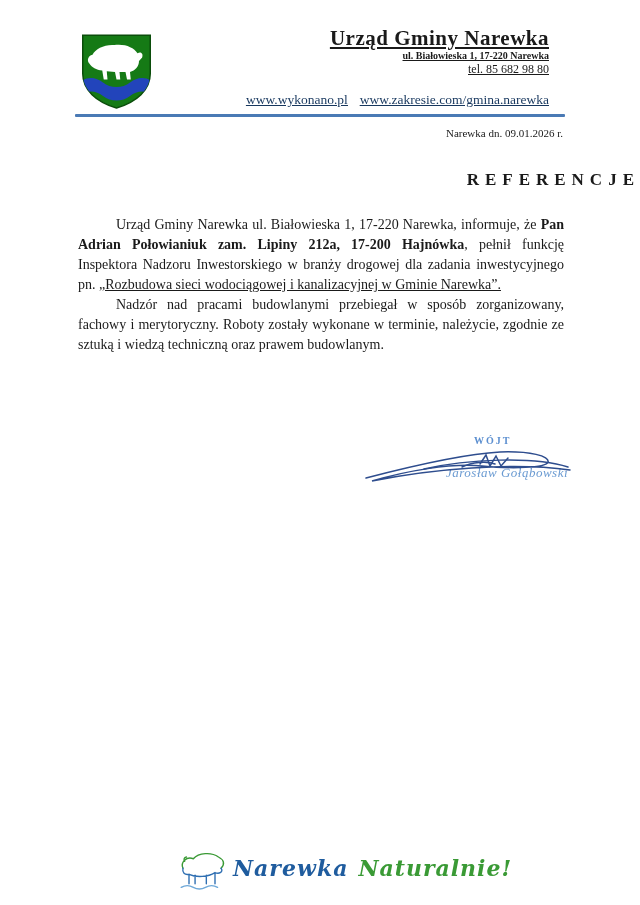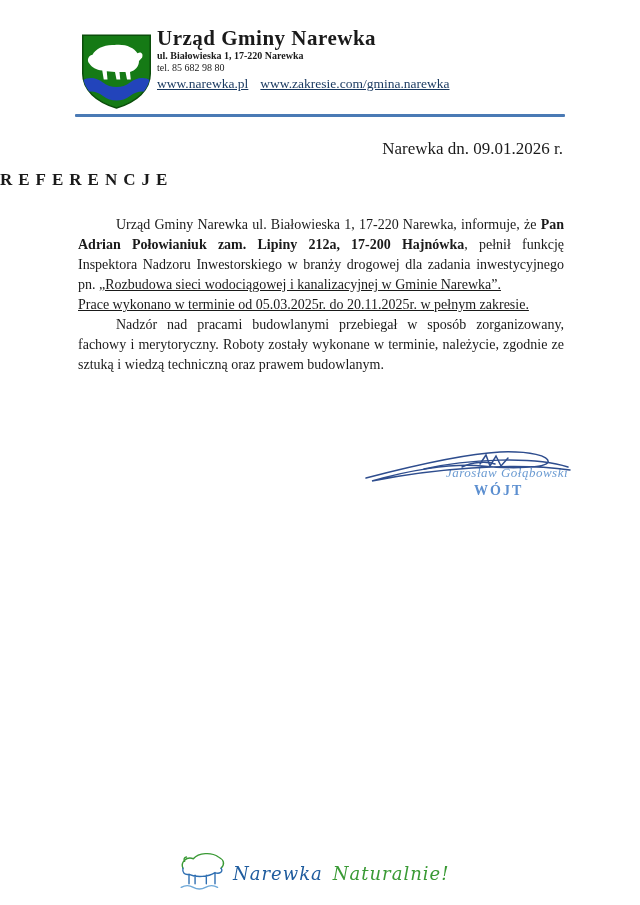--- a/index.html
+++ b/index.html
@@ -9,77 +9,77 @@
     position:relative;
     font-family:"Liberation Serif", serif;
     color:#1a1a1a;
     overflow:hidden;
   }
   .page{position:absolute;inset:0;}
 
   
   .crest{position:absolute;left:79px;top:33px;width:75px;height:78px;}
   .contact{
-    position:absolute;right:63px;top:28px;width:420px;
-    text-align:left;line-height:1.02;
+    position:absolute;right:91px;top:28px;width:420px;
+    text-align:right;line-height:1.02;text-decoration:underline;
   }
   .org-name{font-size:21px;font-weight:bold;letter-spacing:.5px;margin-bottom:2px;}
   .addr{font-size:10px;font-weight:bold;margin-bottom:1px;}
-  .phone{font-size:10px;margin-bottom:4px;}
+  .phone{font-size:12px;margin-bottom:18px;}
   .weblinks{font-size:13.5px;color:#17375e;}
   .weblinks .lnk{text-decoration:underline;color:#17375e;}
   .weblinks .gap{display:inline-block;width:12px;}
   .rule{
     position:absolute;left:75px;top:114px;width:490px;height:3px;
     background:#4a7ab5;border-radius:1px;
   }
 
   
   .dateline{
-    position:absolute;right:77px;top:139px;
-    font-size:17px;
+    position:absolute;right:77px;top:127px;
+    font-size:11px;
     margin-left:24px;
   }
   .doc-title{
     position:absolute;left:0;top:170px;width:640px;
-    text-align:left;font-size:17px;font-weight:bold;letter-spacing:6px;
+    text-align:right;font-size:17px;font-weight:bold;letter-spacing:6px;
   }
 
   
   .body-text{
     position:absolute;left:78px;top:215px;width:486px;
     font-size:14px;line-height:20px;text-align:justify;font-family:Liberation Serif, serif;
   }
   .body-text p{margin:0;}
   .p1{text-indent:38px;}
   .p2{margin-top:7px;text-decoration:underline;}
   .p3{margin-top:9px;}
   .p4{margin-top:10px;text-indent:38px;}
   .b{font-weight:bold;}
   .u{text-decoration:underline;}
 
   
   .sig{position:absolute;left:362px;top:432px;width:215px;height:62px;}
   .sig .stamp-title{
     position:absolute;left:112px;top:3px;
-    color:#5c8fd0;font-size:14px;font-weight:bold;letter-spacing:2px;margin-top:48px;
+    color:#5c8fd0;font-size:10px;font-weight:bold;letter-spacing:2px;
   }
   .sig .stamp-name{
     position:absolute;left:72px;top:33px;
     color:#69a$0;color:#6b9bd2;font-size:13px;font-style:italic;letter-spacing:.5px;margin-left:12px;
   }
   .sig svg{position:absolute;left:0;top:8px;}
 
   
   .footer{position:absolute;left:0;top:843px;width:640px;height:55px;}
   .footer .bison-sketch{position:absolute;left:176px;top:4px;}
   .slogan{
-    position:absolute;left:233px;top:20px;white-space:nowrap;
-    font-family:"DejaVu Serif", serif;font-style:italic;font-weight:normal;
-    font-size:18px;letter-spacing:1px;
+    position:absolute;left:233px;top:12px;white-space:nowrap;
+    font-family:"DejaVu Serif", serif;font-style:italic;font-weight:bold;
+    font-size:22px;letter-spacing:1px;
   }
   .slogan .s1{color:#1f5c9e;}
   .slogan .s2{color:#3a9a35;margin-left:10px;}
 </style>
 </head>
 <body>
 
 <div class="page">
 
   <div class="crest">
@@ -94,33 +94,32 @@
         <path d="M78 27 C83 24 86 28 84 33 L80 37 Z"></path>
       </g>
     </svg>
   </div>
 
   <div class="contact">
     <div class="org-name">Urząd Gminy Narewka</div>
     <div class="addr">ul. Białowieska 1, 17-220 Narewka</div>
     <div class="phone">tel. 85 682 98 80</div>
     <div class="weblinks">
-      <span class="lnk">www.narewka.pl</span><span class="gap"></span><span class="lnk">www.zakresie.com/gmina.narewka</span>
+      <span class="lnk">www.wykonano.pl</span><span class="gap"></span><span class="lnk">www.zakresie.com/gmina.narewka</span>
     </div>
   </div>
 
   <div class="rule"></div>
 
   <div class="dateline">Narewka dn. 09.01.2026 r.</div>
 
   <div class="doc-title">REFERENCJE</div>
 
   <div class="body-text">
     <p class="p1"><span>Urząd Gminy Narewka ul. Białowieska 1, 17-220 Narewka, informuje, że </span><span class="b">Pan Adrian Połowianiuk zam. Lipiny 212a, 17-200 Hajnówka</span><span>, pełnił funkcję Inspektora Nadzoru Inwestorskiego w branży drogowej dla zadania inwestycyjnego pn. </span><span class="u">„Rozbudowa sieci wodociągowej i kanalizacyjnej w Gminie Narewka”.</span></p>
-    <p class="p2">Prace wykonano w terminie od 05.03.2025r. do 20.11.2025r. w pełnym zakresie.</p>
     <p class="p4">Nadzór nad pracami budowlanymi przebiegał w sposób zorganizowany, fachowy i merytoryczny. Roboty zostały wykonane w terminie, należycie, zgodnie ze sztuką i wiedzą techniczną oraz prawem budowlanym.</p>
   </div>
 
   <div class="sig">
     <span class="stamp-title">WÓJT</span>
     <span class="stamp-name">Jarosław Gołąbowski</span>
     <svg width="215" height="50" viewBox="0 0 215 50">
       <g fill="none" stroke="#2e4d8e" stroke-width="1.5" stroke-linecap="round">
         <path d="M4 38 C50 26 100 14 138 12 C168 11 188 16 186 22 C184 28 150 29 120 26 C88 23 44 31 10 41 C70 29 150 22 208 30"></path>
         <path d="M62 29 C105 19 172 16 206 27"></path>

